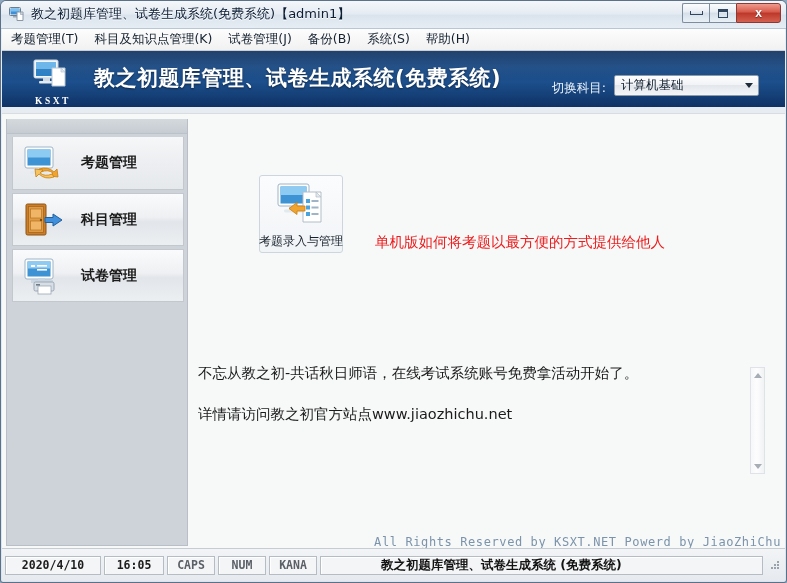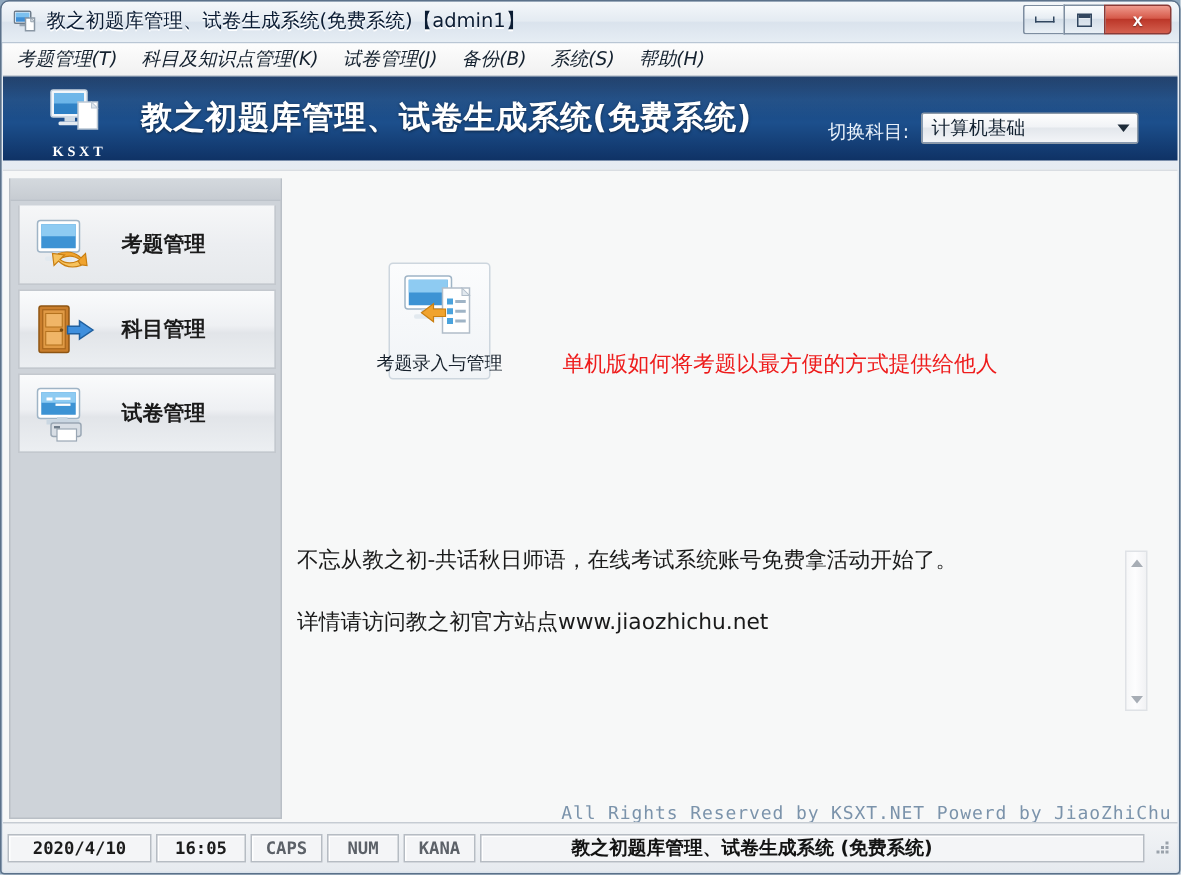--- a/index.html
+++ b/index.html
@@ -57,21 +57,21 @@
   
   .menubar{
     position:absolute;left:1px;top:28px;width:783px;height:21px;
     background:linear-gradient(180deg,#fdfdfd 0%,#f1f1f1 100%);
     border-bottom:1px solid #c9cfd6;
     display:flex;align-items:center;
   }
   .menu-item{
     padding:2px 7px;margin-left:2px;font-size:12.5px;color:#14212f;
     font-family:"DejaVu Sans","Liberation Sans",sans-serif;
-    white-space:nowrap;cursor:default;font-style:italic;
+    white-space:nowrap;cursor:default;
   }
 
   
   .banner{
     position:absolute;left:1px;top:50px;width:783px;height:56px;
     background:linear-gradient(180deg,#0d2f5e 0%,#1b4a83 28%,#1c4f8c 55%,#0f3265 100%);
     overflow:hidden;
   }
   .banner:after{
     content:"";position:absolute;left:0;top:0;width:100%;height:50%;
@@ -144,21 +144,21 @@
     font-size:14px;font-weight:bold;color:#1b1b1b;margin-left:14px;
     font-family:"DejaVu Sans","Liberation Sans",sans-serif;white-space:nowrap;
   }
 
   
   .mainpane{
     position:absolute;left:188px;top:5px;width:591px;height:427px;
     background:#f7f8f8;
   }
   .tile{
-    position:absolute;left:69px;top:56px;width:68px;height:78px;
+    position:absolute;left:69px;top:56px;width:84px;height:78px;
     box-sizing:border-box;
     border:1px solid #cdd6de;border-radius:3px;
     background:linear-gradient(180deg,#fbfcfd 0%,#f1f4f7 100%);
     display:flex;flex-direction:column;align-items:center;justify-content:flex-start;
     padding-top:6px;
   }
   .tile-label{
     font-size:12px;color:#16202b;margin-top:3px;
     font-family:"DejaVu Sans","Liberation Sans",sans-serif;white-space:nowrap;
   }

